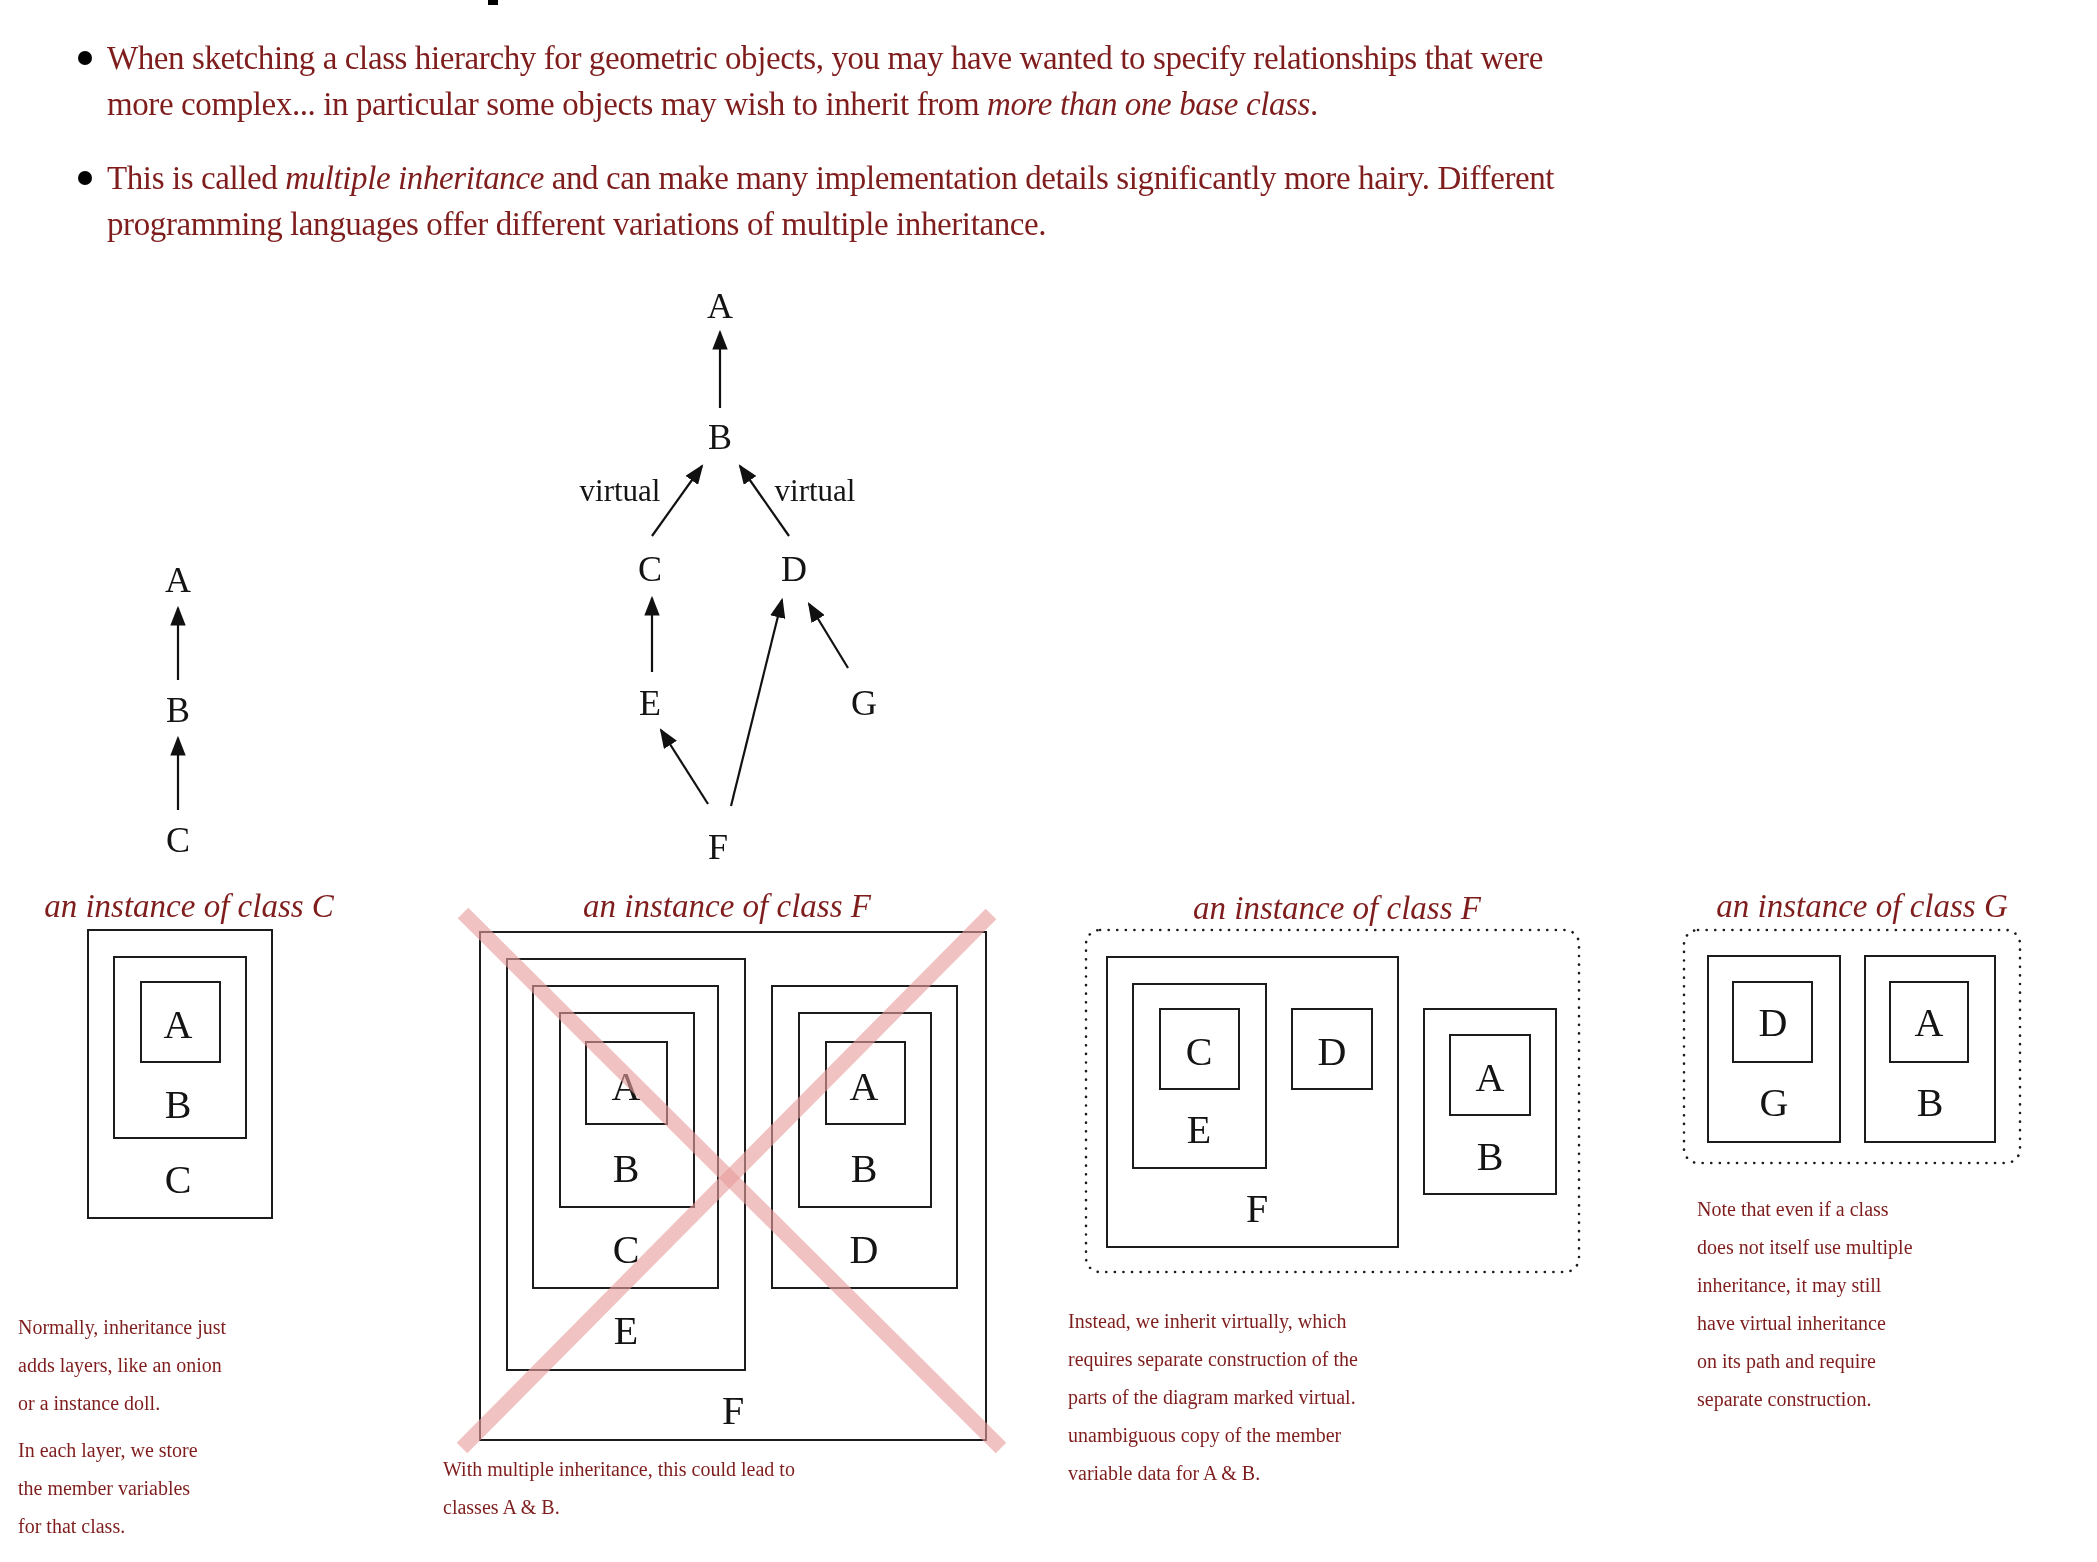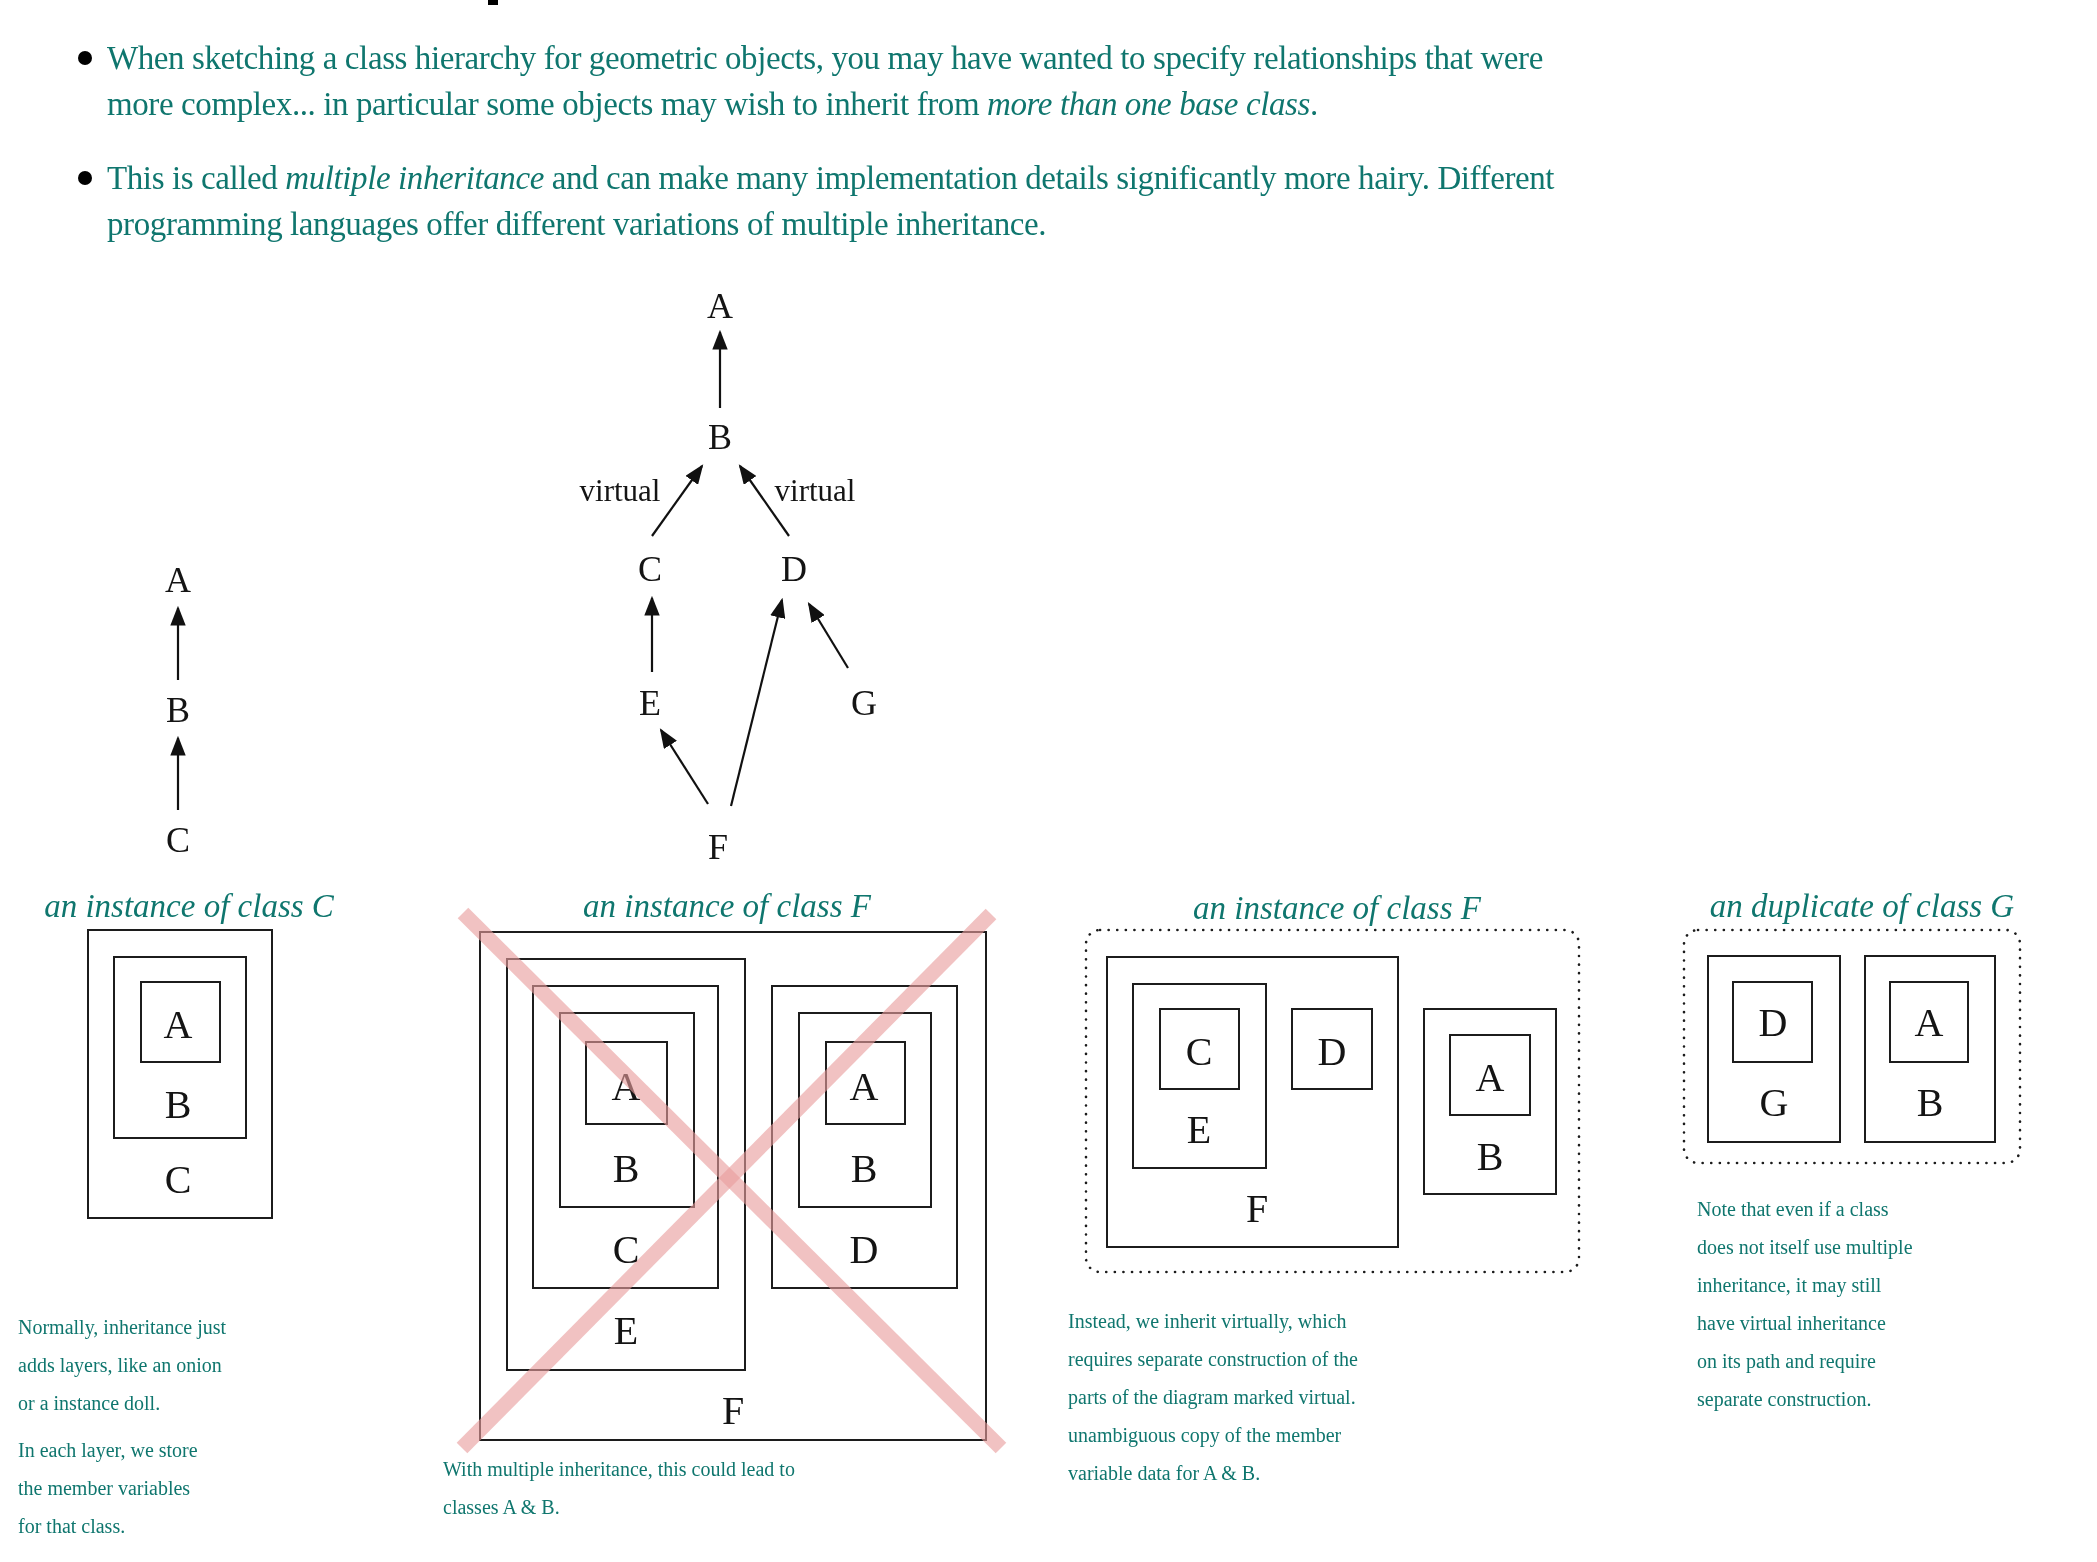--- a/index.html
+++ b/index.html
@@ -1,18 +1,18 @@
 <!DOCTYPE html>
 <html><head>
 <meta charset="utf-8">
 <style>
   html,body { margin:0; padding:0; background:#888; }
   #page {
     position:relative; width:2097px; height:1562px; background:#ffffff;
-    font-family:"Liberation Serif", serif; color:#0f766e; overflow:hidden;
+    font-family:"Liberation Serif", serif; color:#7f1d1d; overflow:hidden;
   }
   .bullet { position:absolute; padding-left:29px; }
   .bullet .dot {
     position:absolute; left:0; width:14px; height:14px; border-radius:50%;
     background:#000;
   }
   .btext .line {
     font-size:33px; line-height:46px; white-space:nowrap; letter-spacing:-0.4px;
   }
   .caption {
@@ -157,21 +157,21 @@
     <text class="lbl" x="410" y="276" dominant-baseline="central">B</text>
   </svg>
   <div class="para" style="left:1068px;top:1302px;">
     <div class="line">Instead, we inherit virtually, which</div>
     <div class="line">requires separate construction of the</div>
     <div class="line">parts of the diagram marked virtual.</div>
     <div class="line">unambiguous copy of the member</div>
     <div class="line">variable data for A &amp; B.</div>
   </div>
 
-  <div class="caption" style="left:1662px;top:886px;">an duplicate of class G</div>
+  <div class="caption" style="left:1662px;top:886px;">an instance of class G</div>
   <svg style="left:1660px;top:880px;" width="400" height="300" viewBox="0 0 400 300">
     <rect class="dotted" x="24" y="50" width="336" height="233" rx="14"></rect>
     <rect class="box" x="48" y="76" width="132" height="186"></rect>
     <rect class="box" x="73" y="102" width="79" height="80"></rect>
     <text class="lbl" x="113" y="142" dominant-baseline="central">D</text>
     <text class="lbl" x="114" y="222" dominant-baseline="central">G</text>
     <rect class="box" x="205" y="76" width="130" height="186"></rect>
     <rect class="box" x="230" y="102" width="78" height="80"></rect>
     <text class="lbl" x="269" y="142" dominant-baseline="central">A</text>
     <text class="lbl" x="270" y="222" dominant-baseline="central">B</text>

